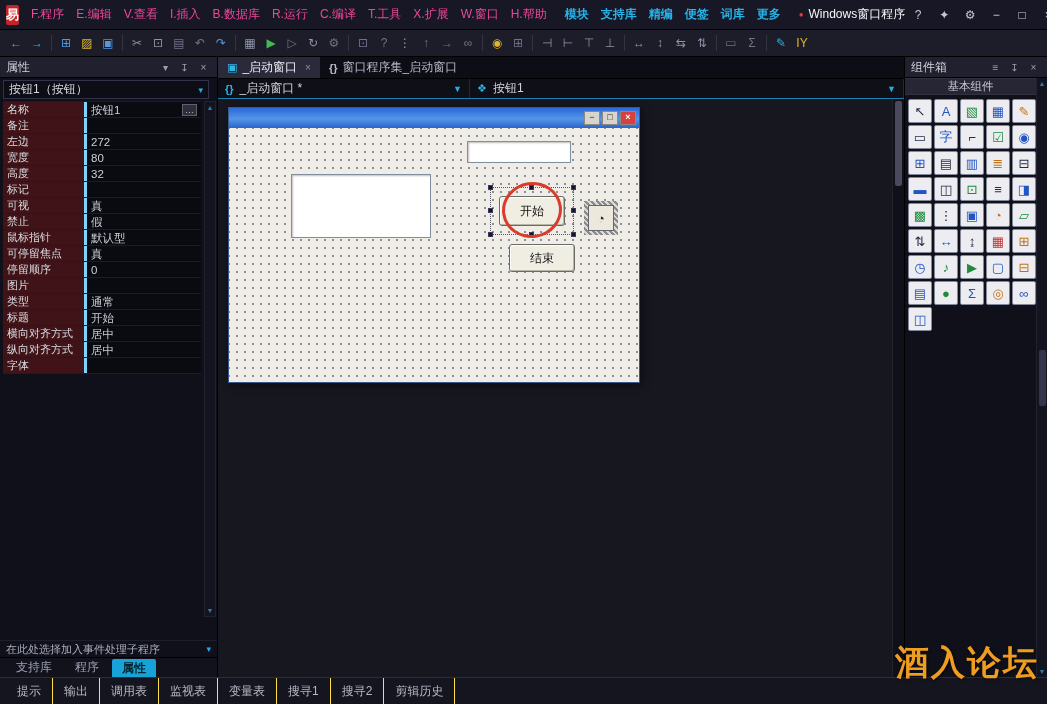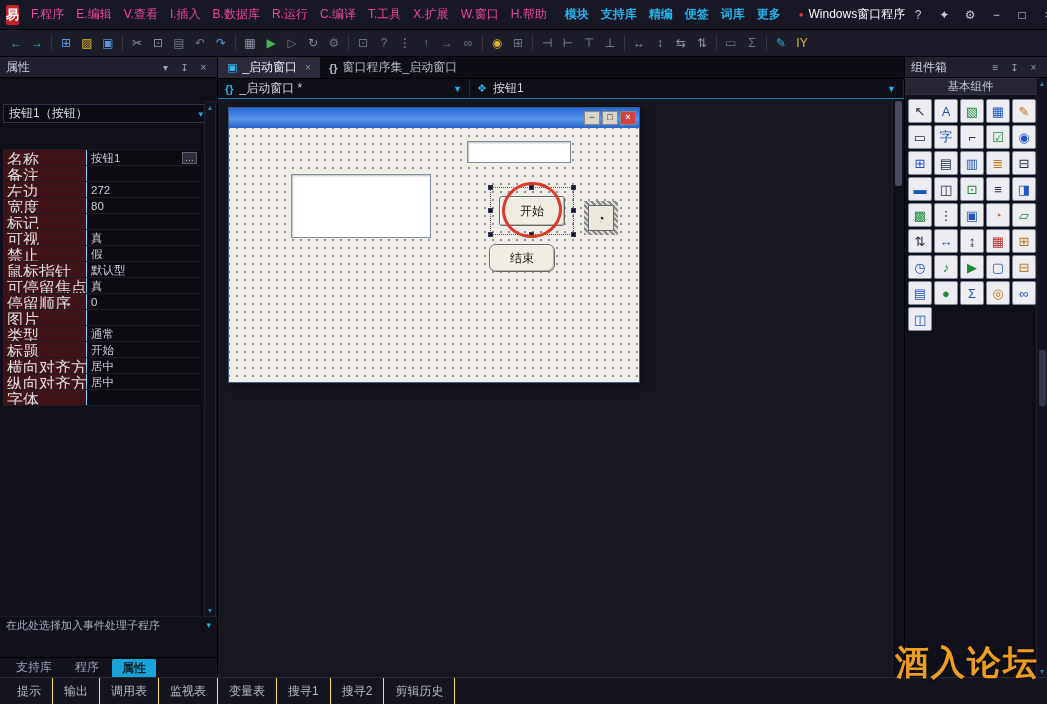--- a/index.html
+++ b/index.html
@@ -27,31 +27,31 @@
   .tb-icon { width:20px; height:20px; display:flex; align-items:center; justify-content:center; font-size:12px;
              color:#8d93a8; border-radius:2px; white-space:nowrap; }
   .tb-icon.sep { width:1px; height:16px; background:#333342; margin:0 3px; border-radius:0; }
   .tb-icon.cyan { color:#25b4ea; } .tb-icon.green { color:#43b951; } .tb-icon.yellow { color:#e0b62c; }
   .tb-icon.blue { color:#5596dd; } .tb-icon.muted { color:#6d7388; }
 
   
   .main { flex:1; display:flex; min-height:0; }
 
   
-  .left-panel { width:218px; background:#10101a; border-right:1px solid #000; display:flex; flex-direction:column; position:relative;gap:24px; }
+  .left-panel { width:218px; background:#10101a; border-right:1px solid #000; display:flex; flex-direction:column; position:relative; }
   .panel-head { height:21px; background:#20202e; border-bottom:1px solid #000; display:flex; align-items:center; padding:0 6px; color:#cfd2da; gap:4px; }
   .panel-head .sp { flex:1; }
   .ph-icon { width:15px; text-align:center; color:#9aa0b0; font-size:10px; }
   .prop-selector { height:19px; margin:2px 8px 1px 3px; border:1px solid #32324a; background:#0d0d15;
                    display:flex; align-items:center; padding:0 5px; color:#d6d8e0; }
   .dd-arrow { margin-left:auto; color:#22aee6; font-size:9px; }
   .prop-grid { margin:1px 16px 0 3px; border-top:1px solid #1c1c26; }
   .prop-row { display:flex; height:16px; border-bottom:1px solid #1c1c26; }
-  .prop-label { width:84px; background:#3f1317; color:#dcdee4; padding:0 4px 0; border-right:1px solid #7dd3fc;
-                font-size:16px; white-space:nowrap; overflow:hidden; }
+  .prop-label { width:84px; background:#3f1317; color:#dcdee4; padding:0 4px 0; border-right:3px solid #7dd3fc;
+                font-size:11px; white-space:nowrap; overflow:hidden; }
   .prop-value { flex:1; background:#0a0a11; color:#ccced8; padding:1px 4px 0; font-size:11.5px; display:flex; align-items:center; }
   .pv-text { font-style:normal; white-space:nowrap; overflow:hidden; }
   .pv-btn { font-style:normal; margin-left:auto; background:#2e2e3c; border:1px solid #60606e; color:#c2c2cc;
             width:15px; height:12px; line-height:10px; text-align:center; font-size:9px; }
   .pv-btn:empty { display:none; }
   .prop-scrollbar { position:absolute; right:1px; top:44px; bottom:60px; width:12px; background:#141420; border:1px solid #22222e;
                     display:flex; flex-direction:column; justify-content:space-between; align-items:center; padding:2px 0;
                     font-size:7px; color:#2e7ca6; }
   .event-row { margin-top:auto; height:17px; display:flex; align-items:center; padding:0 6px; color:#a8adbc; font-size:11px; border-top:1px solid #1e1e2a; }
   .bottom-tabs { height:20px; background:#12121d; border-top:1px solid #000; display:flex; align-items:stretch; padding-left:6px; gap:3px; }
@@ -87,21 +87,21 @@
                background-image:radial-gradient(circle,#8a90a0 1px,transparent 1.3px);
                background-size:8px 8px; background-position:4px 4px; overflow:hidden; }
   .ctl-edit { position:absolute; left:238px; top:13px; width:104px; height:22px; background:#fff;
               border:1px solid #7f8fa0; box-shadow:inset 1px 1px 2px rgba(0,0,0,.25); }
   .ctl-list { position:absolute; left:62px; top:46px; width:140px; height:64px; background:#fff;
               border:1px solid #7f8fa0; box-shadow:inset 1px 1px 2px rgba(0,0,0,.25); }
   .ctl-btn { position:absolute; display:flex; align-items:center; justify-content:center; background:#f0eee3;
              border:1px solid #6a6a66; border-radius:3px; color:#111; font-size:12px;
              box-shadow:inset -1px -1px 0 #b8b5a8, inset 1px 1px 0 #fff; }
   .ctl-start { left:270px; top:68px; width:66px; height:30px; z-index:2; }
-  .ctl-end { left:260px; top:116px; width:66px; height:28px;border-radius:7px; }
+  .ctl-end { left:280px; top:116px; width:66px; height:28px; }
   .selection { position:absolute; left:261px; top:59px; width:84px; height:48px; border:1px dotted #556; z-index:3; }
   .handle { position:absolute; width:5px; height:5px; background:#15152e; border:1px solid #3a3a55; }
   .h-tl{left:-3px;top:-3px} .h-tm{left:50%;top:-3px;margin-left:-3px} .h-tr{right:-3px;top:-3px}
   .h-ml{left:-3px;top:50%;margin-top:-3px} .h-mr{right:-3px;top:50%;margin-top:-3px}
   .h-bl{left:-3px;bottom:-3px} .h-bm{left:50%;bottom:-3px;margin-left:-3px} .h-br{right:-3px;bottom:-3px}
   .red-circle { position:absolute; left:273px; top:54px; width:60px; height:56px; border:3px solid #da3b2c;
                 border-radius:50%; transform:rotate(-8deg); z-index:5; }
   .ctl-clock-frame { position:absolute; left:355px; top:73px; width:34px; height:34px; padding:4px;
                      background:repeating-linear-gradient(45deg,#8b8b8b 0 2px,#dcdcd4 2px 4px); }
   .ctl-clock { width:26px; height:26px; background:#ece8dc; border:1px solid #667; display:flex;
@@ -252,20 +252,26 @@
           <div class="prop-row">
           <span class="prop-label">左边</span>
           <span class="prop-value">
               <i class="pv-text">272</i>
             </span>
         </div>
           <div class="prop-row">
           <span class="prop-label">宽度</span>
           <span class="prop-value">
               <i class="pv-text">80</i>
+            </span>
+        </div>
+          <div class="prop-row">
+          <span class="prop-label">高度</span>
+          <span class="prop-value">
+              <i class="pv-text">32</i>
             </span>
         </div>
           <div class="prop-row">
           <span class="prop-label">标记</span>
           <span class="prop-value">
               <i class="pv-text"></i>
             </span>
         </div>
           <div class="prop-row">
           <span class="prop-label">可视</span>

